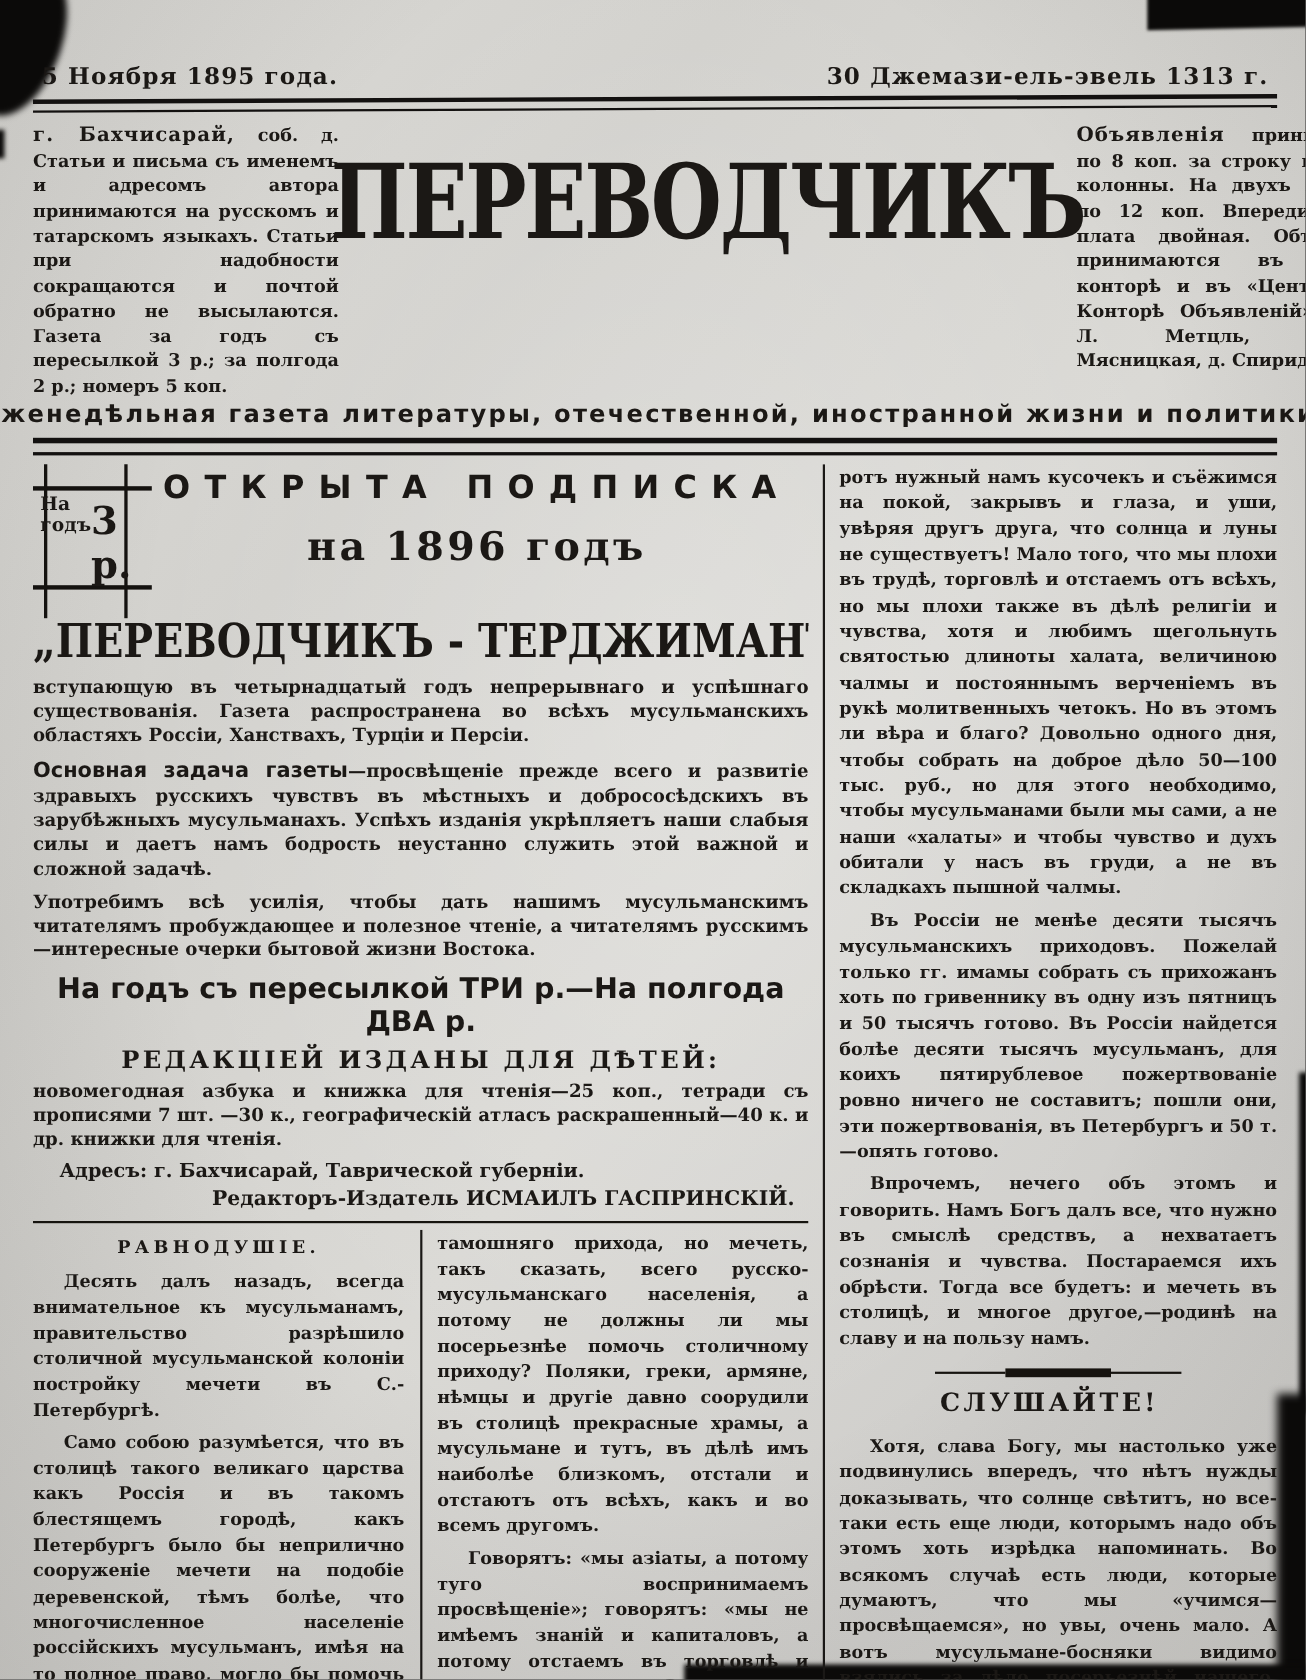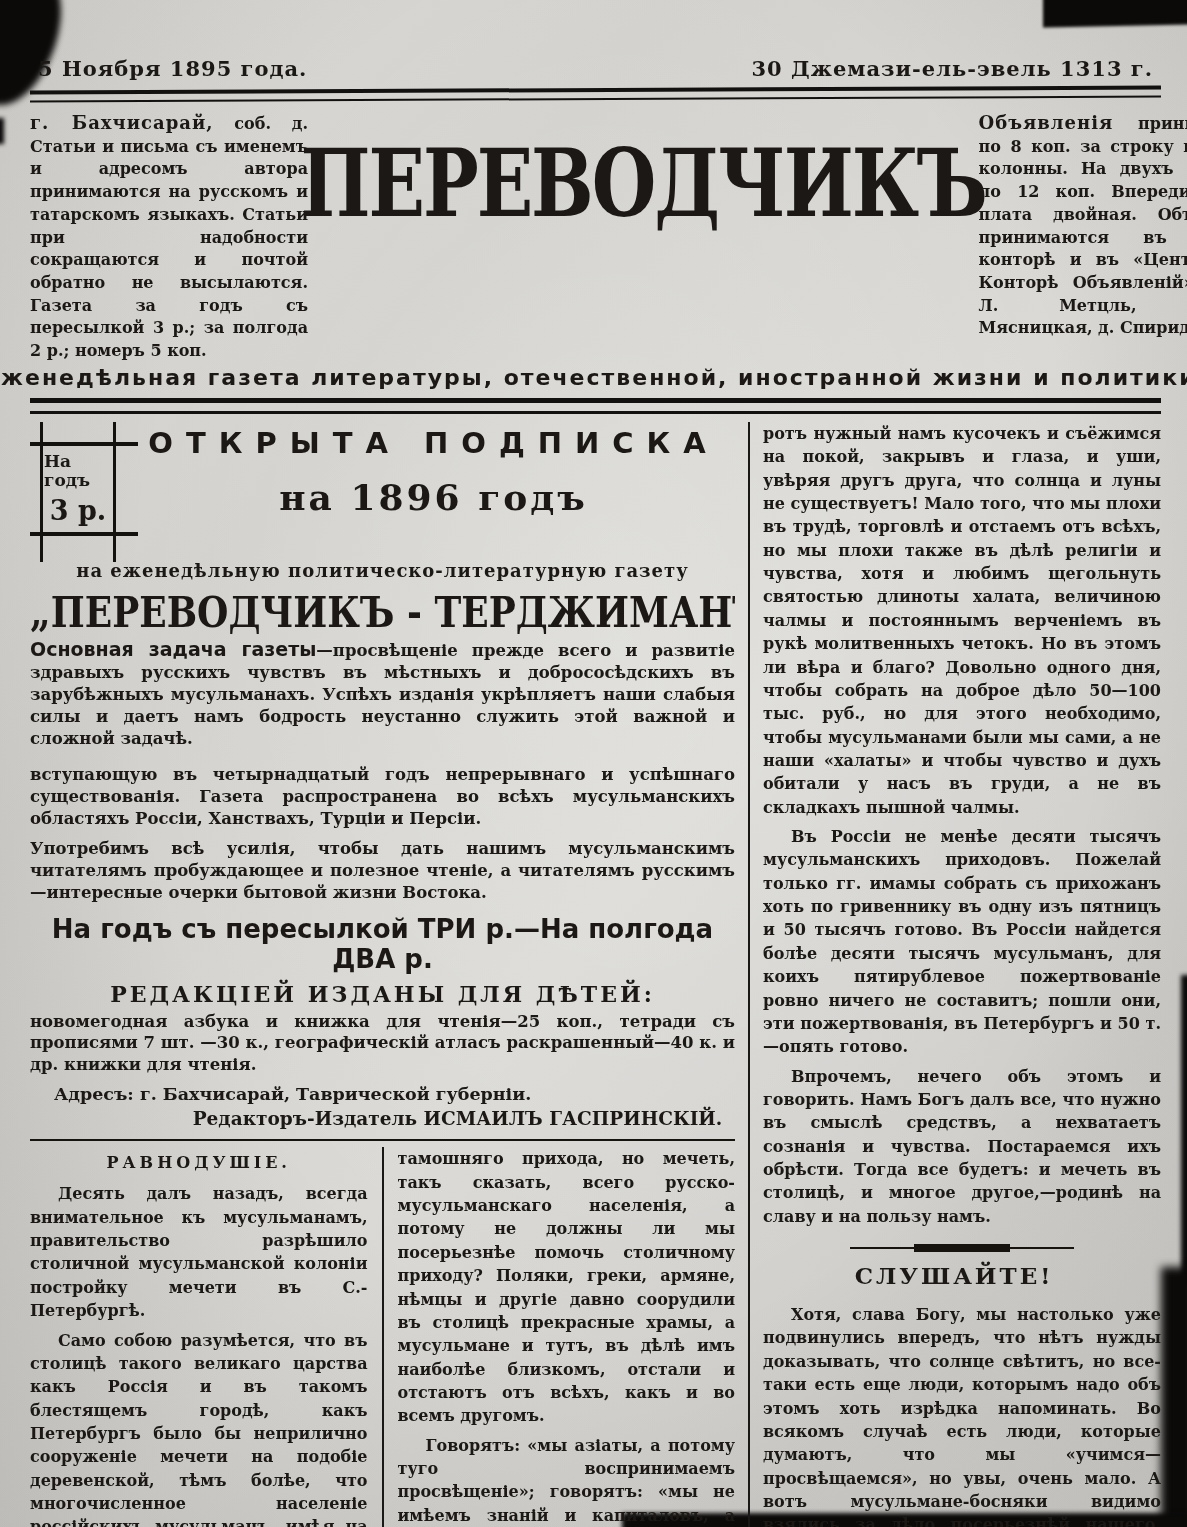--- a/index.html
+++ b/index.html
@@ -44,22 +44,22 @@
   .vrule{background:#1a1816;width:2px;height:100%;}
   .left-region{display:flex;flex-direction:column;overflow:hidden;}
 
   
   .sub-top{display:flex;align-items:flex-start;gap:6px;}
   .pricebox{position:relative;width:96px;height:126px;flex:none;margin-top:4px;}
   .pricebox .hline{position:absolute;left:-12px;right:-12px;height:4px;background:#14120f;}
   .pricebox .hline.t{top:16px;} .pricebox .hline.b{bottom:16px;}
   .pricebox .vline{position:absolute;top:-10px;bottom:-10px;width:3px;background:#14120f;}
   .pricebox .vline.l{left:10px;} .pricebox .vline.r{right:10px;}
-  .pricebox .ptxt{position:absolute;inset:24px 14px;display:flex;flex-direction:column;justify-content:center;align-items:center;font-weight:bold;line-height:1.15;}
-  .pricebox .small{font-size:17px;} .pricebox .big{font-size:27px;margin-top:4px;}
+  .pricebox .ptxt{position:absolute;inset:24px 14px;display:flex;flex-direction:row;justify-content:center;align-items:flex-start;font-weight:bold;line-height:1.15;}
+  .pricebox .small{font-size:17px;} .pricebox .big{font-size:35px;margin-top:4px;}
   .sub-center{flex:1;text-align:center;}
   .sub-h1{font-family:"DejaVu Sans","Liberation Sans",sans-serif;font-weight:bold;font-size:29px;letter-spacing:13px;margin-top:4px;}
   .sub-h2{font-weight:bold;font-size:36px;letter-spacing:3px;margin-top:16px;}
   .sub-line{ text-align:center;font-weight:bold;font-size:18px;letter-spacing:1px;margin-top:8px;}
   .paper-name{text-align:center;font-weight:bold;font-size:36px;letter-spacing:0px;margin-top:6px;white-space:nowrap;transform:scaleY(1.18);transform-origin:top;}
   .sub-p{font-weight:bold;font-size:16.5px;line-height:1.33;text-align:justify;margin:8px 0 0 0;}
   .sub-p.first{margin-top:14px;}
   .sub-p .lead2{font-family:"DejaVu Sans","Liberation Sans",sans-serif;font-size:19px;}
   .price-line{text-align:center;font-family:"DejaVu Sans","Liberation Sans",sans-serif;font-weight:bold;font-size:26px;margin-top:10px;}
   .children-h{text-align:center;font-weight:bold;font-size:22px;letter-spacing:3px;margin-top:7px;}
@@ -125,24 +125,23 @@
               <span class="small">На годъ</span>
               <span class="big">3 р.</span>
             </div>
           </div>
           <div class="sub-center">
             <div class="sub-h1">ОТКРЫТА ПОДПИСКА</div>
             <div class="sub-h2">на 1896 годъ</div>
           </div>
         </div>
 
-        <div class="sub-line">на еженедѣльную политическо-литературную газету</div>
         <div class="paper-name">„ПЕРЕВОДЧИКЪ - ТЕРДЖИМАНЪ“,</div>
+        <p class="sub-p first">вступающую въ четырнадцатый годъ непрерывнаго и успѣшнаго существованія. Газета распространена во всѣхъ мусульманскихъ областяхъ Россіи, Ханствахъ, Турціи и Персіи.</p>
         <p class="sub-p"><span class="lead2">Основная задача газеты</span><span>—просвѣщеніе прежде всего и развитіе здравыхъ русскихъ чувствъ въ мѣстныхъ и добрососѣдскихъ въ зарубѣжныхъ мусульманахъ. Успѣхъ изданія укрѣпляетъ наши слабыя силы и даетъ намъ бодрость неустанно служить этой важной и сложной задачѣ.</span></p>
-        <p class="sub-p first">вступающую въ четырнадцатый годъ непрерывнаго и успѣшнаго существованія. Газета распространена во всѣхъ мусульманскихъ областяхъ Россіи, Ханствахъ, Турціи и Персіи.</p>
         <p class="sub-p">Употребимъ всѣ усилія, чтобы дать нашимъ мусульманскимъ читателямъ пробуждающее и полезное чтеніе, а читателямъ русскимъ—интересные очерки бытовой жизни Востока.</p>
         <div class="price-line">На годъ съ пересылкой ТРИ р.—На полгода ДВА р.</div>
         <div class="children-h">РЕДАКЦІЕЙ ИЗДАНЫ ДЛЯ ДѢТЕЙ:</div>
         <p class="sub-p" style="margin-top:4px">новомегодная азбука и книжка для чтенія—25 коп., тетради съ прописями 7 шт. —30 к., географическій атласъ раскрашенный—40 к. и др. книжки для чтенія.</p>
         <div class="address">Адресъ: г. Бахчисарай, Таврической губерніи.</div>
         <div class="editor">Редакторъ-Издатель ИСМАИЛЪ ГАСПРИНСКІЙ.</div>
         <div class="sub-rule"></div>
 
         <div class="art-cols art">
           <div class="colA">

